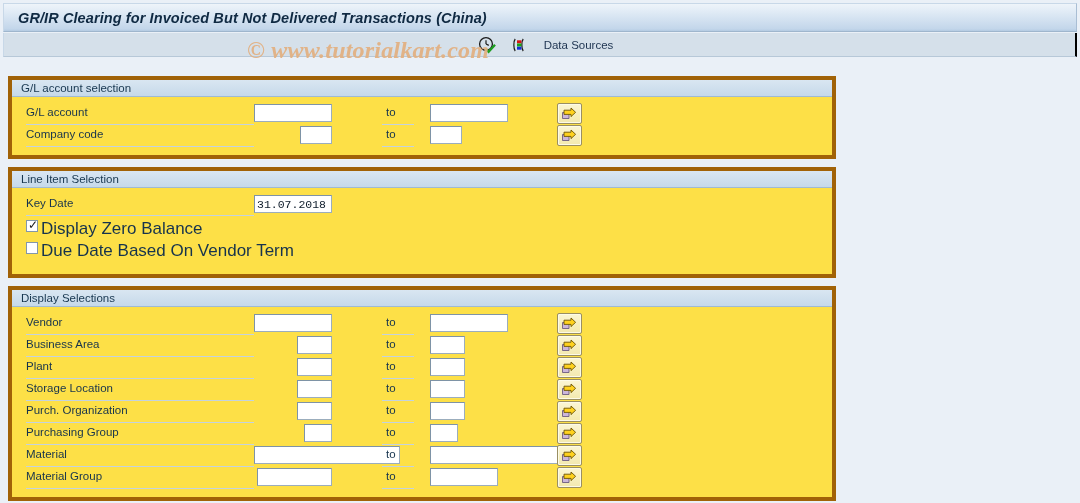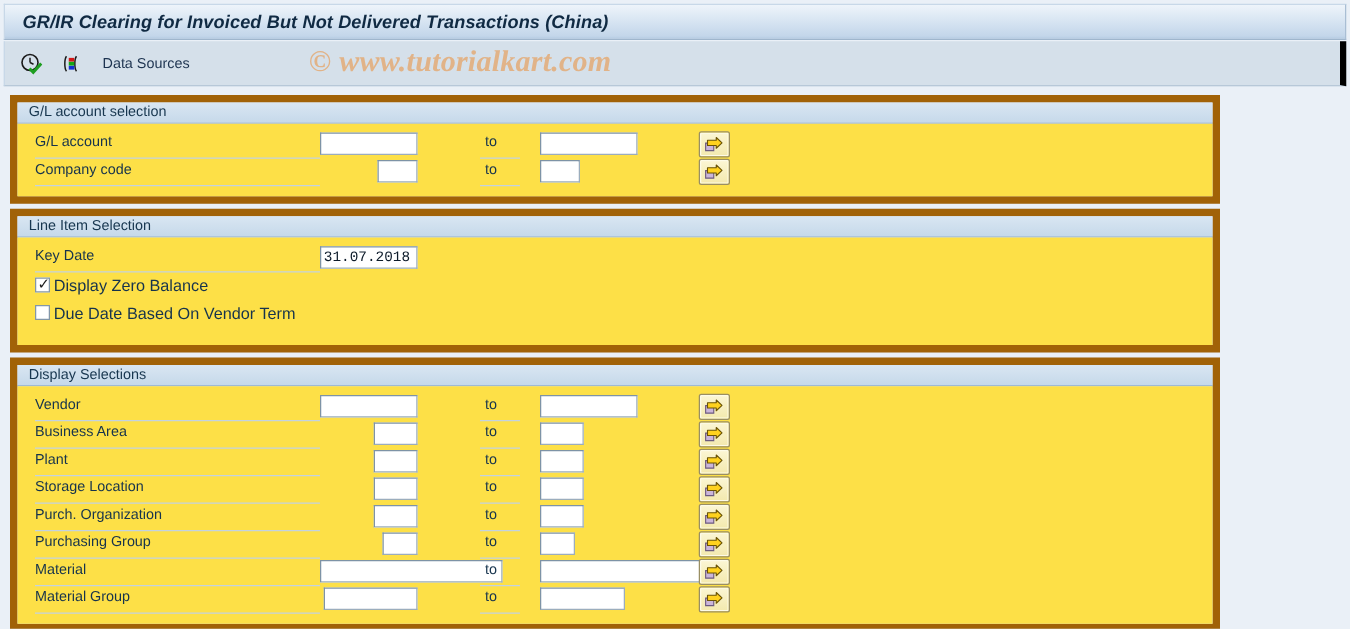--- a/index.html
+++ b/index.html
@@ -39,27 +39,28 @@
     color: #102a43;
     padding-left: 14px;
     letter-spacing: 0.1px;
     white-space: nowrap;
   }
 
   
   .toolbar {
     position: absolute;
     left: 3px; top: 33px;
-    width: 1074px; height: 36px;
+    width: 1074px; height: 24px;
     background: #d5e0ea;
     border-left: 1px solid #c8d8e8;
-    border-right: 5px solid #000000;
+    border-right: 2px solid #000000;
     border-bottom: 1px solid #b7c8d8;
     display: flex;
     align-items: center;
+    justify-content: center;
   }
   .tb-btn {
     width: 22px; height: 22px;
     margin-left: 10px;
     display: flex; align-items: center; justify-content: center;
   }
   .tb-label {
     margin-left: 14px;
     font-size: 11.5px;
     color: #1d3350;
@@ -78,22 +79,22 @@
     white-space: nowrap;
     pointer-events: none;
     letter-spacing: 0.2px;
     font-style: italic;
   }
 
   
   .group {
     position: absolute;
     left: 8px;
-    width: 968px;
-    border: 6px solid #a16207;
+    width: 828px;
+    border: 4px solid #a16207;
     background: #e1eaf3;
   }
   .group-header {
     height: 17px;
     background: linear-gradient(to bottom, #d9e6f2 0%, #c6d9ea 100%);
     border-bottom: 1px solid #9fbad3;
     display: flex;
     align-items: center;
     font-size: 11.5px;
     color: #17364f;
@@ -180,21 +181,21 @@
   .cbox .tick {
     position: absolute;
     left: 1px; top: -2px;
     font-size: 12px;
     line-height: 13px;
     color: #1a1a1a;
   }
   .cblbl {
     position: absolute;
     left: 29px; top: 3px;
-    font-size: 13px;
+    font-size: 17px;
     color: #16334d;
     white-space: nowrap;
   }
 </style>
 </head>
 <body>
 
 <div id="app">
 
   <div class="titlebar">

